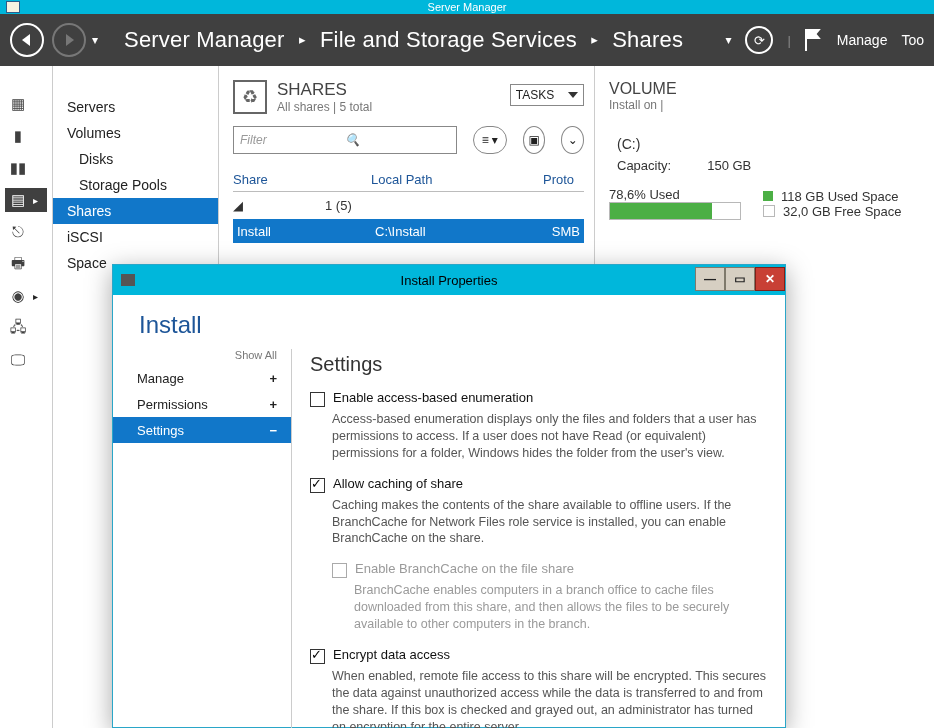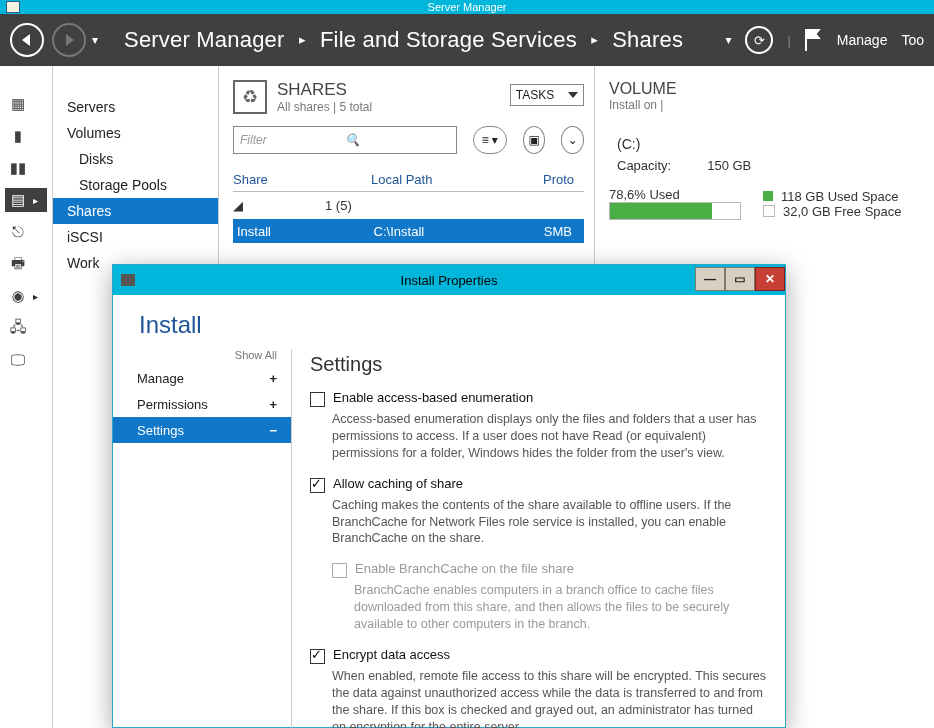--- a/index.html
+++ b/index.html
@@ -303,21 +303,21 @@
       </div>
   </div>
 
   <div class="nav-list">
     <div class="item">Servers</div>
     <div class="item">Volumes</div>
     <div class="item sub">Disks</div>
     <div class="item sub">Storage Pools</div>
     <div class="item sel">Shares</div>
     <div class="item">iSCSI</div>
-    <div class="item">Work</div>
+    <div class="item">Space</div>
   </div>
 
   <div class="content">
 
     <div class="shares-pane">
       <div class="section-head">
         <div class="recycle-icon">♻</div>
         <div>
           <div class="s-title">SHARES</div>
           <div class="s-sub">All shares | 5 total</div>
@@ -348,21 +348,21 @@
 
       <div class="group-row">
         <div style="width:14px;">◢</div>
         <div style="width:78px;"></div>
         <div>1 (5)</div>
       </div>
 
       <div class="sel-row">
         <div class="col-share">Install</div>
         <div class="col-path">C:\Install</div>
-        <div class="col-proto" style="text-align:right;padding-right:12px;">SMB</div>
+        <div class="col-proto" style="text-align:right;padding-right:4px;">SMB</div>
       </div>
     </div>
 
     <div class="volume-pane">
       <div class="v-title">VOLUME</div>
       <div class="v-sub">Install on |</div>
 
       <div class="drive-block">
         <div class="drive-name">(C:)</div>
         <div class="cap-row">

